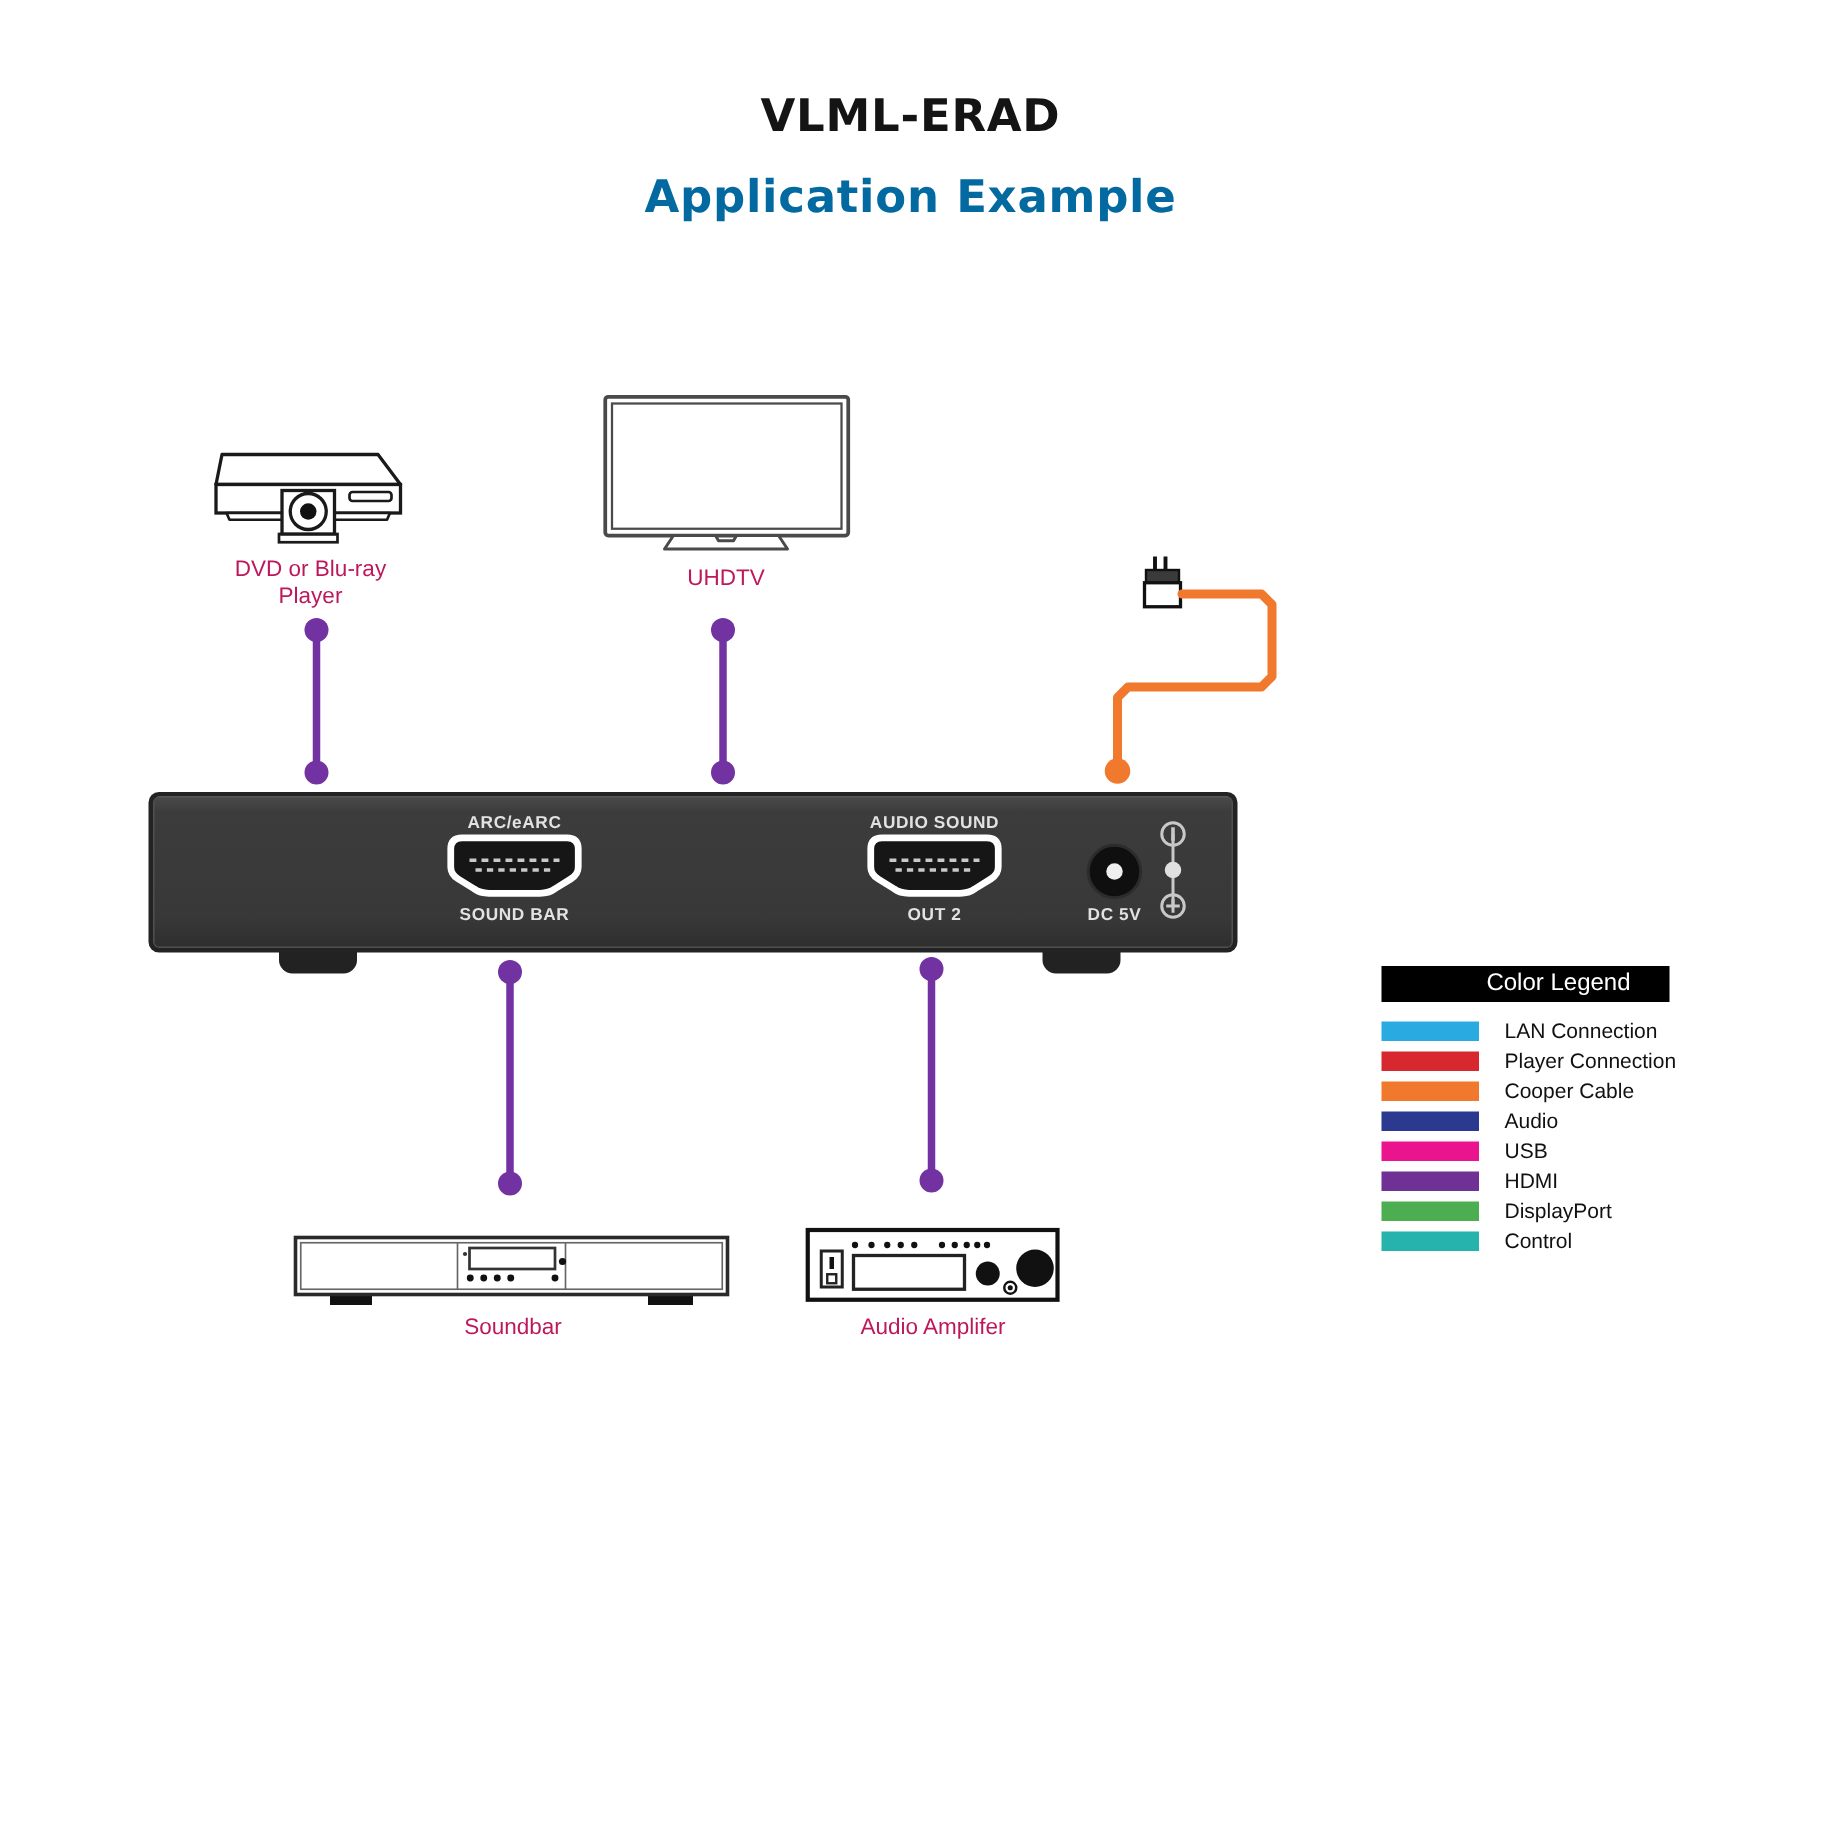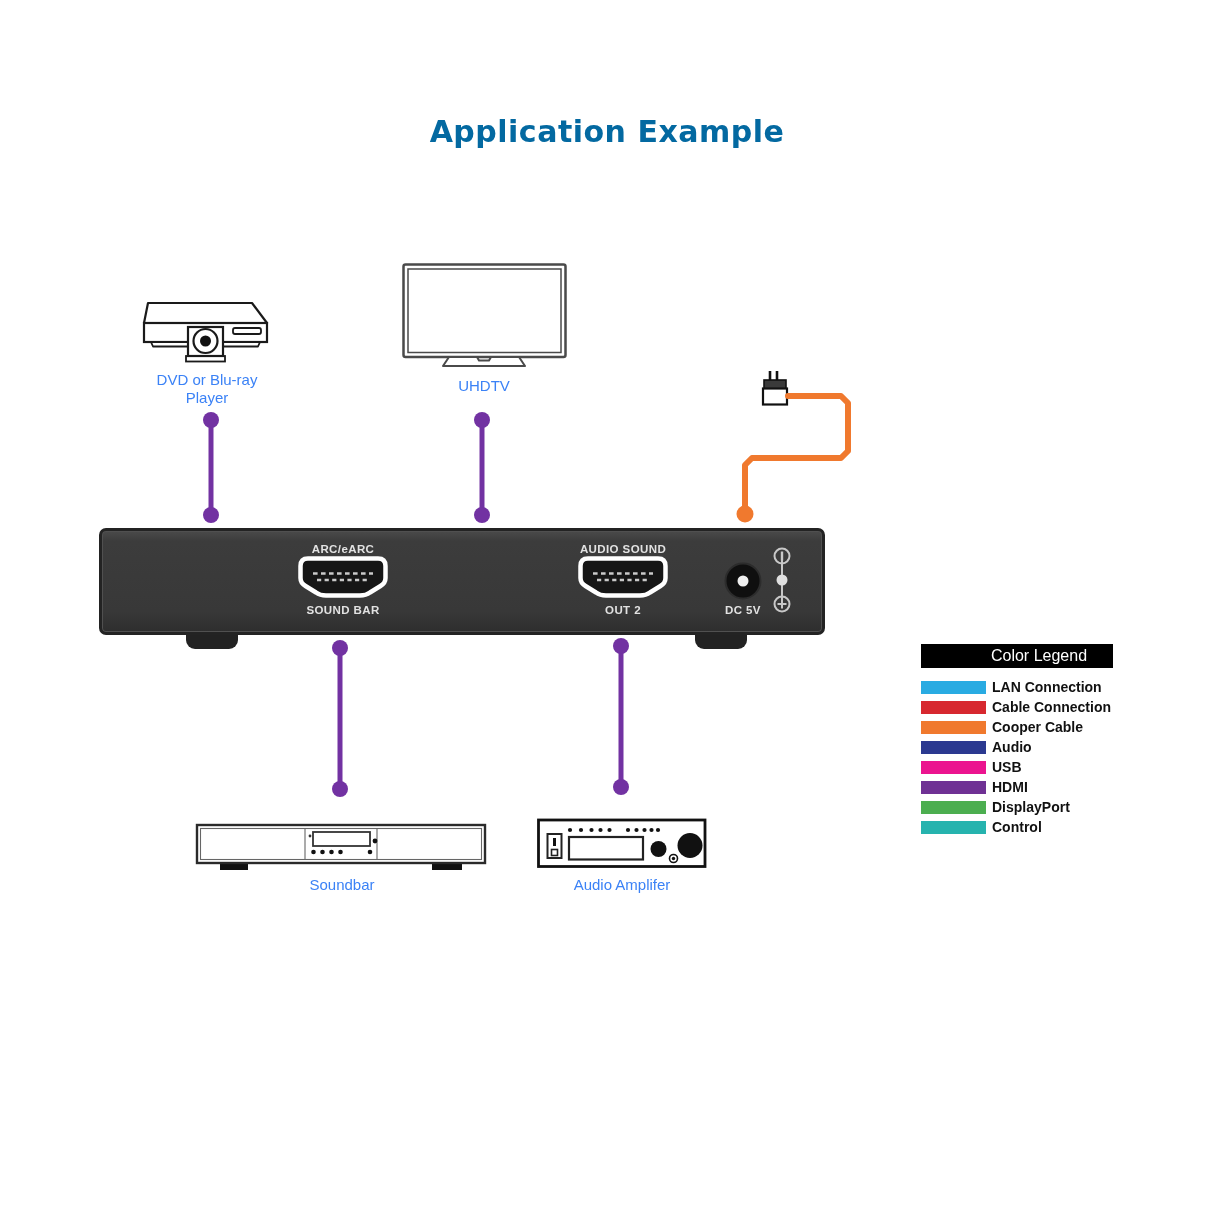--- a/index.html
+++ b/index.html
@@ -7,21 +7,21 @@
           font-family:"Liberation Sans",sans-serif;color:#1a1a1a;}
   .abs{position:absolute;}
 
   
   .title{position:absolute;top:60px;left:0;width:100%;text-align:center;
          font-family:"DejaVu Sans",sans-serif;font-weight:bold;font-size:30px;color:#141414;letter-spacing:.5px;}
   .subtitle{position:absolute;top:114px;left:0;width:100%;text-align:center;
          font-family:"DejaVu Sans",sans-serif;font-weight:bold;font-size:30px;color:#0369a1;letter-spacing:.5px;}
 
   
-  .caption{position:absolute;text-align:center;font-size:15px;line-height:18px;color:#3b82f6;}
+  .caption{position:absolute;text-align:center;font-size:15px;line-height:18px;color:#be185d;}
 
   
   #switch-body{position:absolute;left:99px;top:528px;width:726px;height:107px;
        background:linear-gradient(180deg,#4a4a4a 0%,#3c3c3c 10%,#383838 80%,#2e2e2e 100%);
        border:3px solid #232323;border-radius:7px;box-sizing:border-box;
        box-shadow:inset 0 0 0 1px #505050;}
   .foot{position:absolute;top:630px;height:19px;background:#222;border-radius:0 0 9px 9px;z-index:0;}
   #foot-left{left:186px;width:52px;}
   #foot-right{left:695px;width:52px;}
   #switch-body{z-index:1;}
@@ -38,37 +38,38 @@
 
   
   #cables{position:absolute;left:0;top:0;width:1214px;height:1214px;pointer-events:none;z-index:3;}
 
   
   #legend{position:absolute;left:921px;top:644px;width:192px;}
   #legend-header{height:24px;background:#000;color:#fff;font-size:16px;line-height:24px;text-align:center;padding-left:44px;}
   #legend-rows{padding-top:13px;}
   .legend-row{display:flex;align-items:center;height:13px;margin-bottom:7px;}
   .legend-swatch{width:65px;height:13px;flex:0 0 65px;}
-  .legend-label{margin-left:6px;font-size:14px;line-height:13px;color:#111;white-space:nowrap;font-weight:bold;}
+  .legend-label{margin-left:17px;font-size:14px;line-height:13px;color:#111;white-space:nowrap;}
 </style>
 </head>
 <body>
 
 <div id="canvas">
 
   <svg width="0" height="0" style="position:absolute" aria-hidden="true">
     <defs>
       <g id="hdmiport">
         <path d="M11,3.5 H81 Q88.5,3.5 88.5,11 V23 Q88.5,28 83.5,31 L73,37.5 Q69,40.5 63,40.5 H29 Q23,40.5 19,37.5 L8.5,31 Q3.5,28 3.5,23 V11 Q3.5,3.5 11,3.5 Z" fill="#161616" stroke="#ffffff" stroke-width="4.5" stroke-linejoin="round"></path>
         <line x1="16" y1="18.5" x2="76" y2="18.5" stroke="#c9c9c9" stroke-width="2.4" stroke-dasharray="4.6 3.4"></line>
         <line x1="20" y1="25" x2="72" y2="25" stroke="#c9c9c9" stroke-width="2.4" stroke-dasharray="4.2 3.4"></line>
       </g>
     </defs>
   </svg>
 
+  <div class="title">VLML-ERAD</div>
   <div class="subtitle">Application Example</div>
 
   <svg class="abs" style="left:141px;top:292px;" width="132" height="78" viewBox="0 0 132 78">
     <polygon points="7,11 111,11 126,31 3,31" fill="#fff" stroke="#1a1a1a" stroke-width="2.2" stroke-linejoin="round"></polygon>
     <rect x="3" y="31" width="123" height="19" fill="#fff" stroke="#1a1a1a" stroke-width="2.2"></rect>
     <polygon points="10,50 119,50 117,54.5 12,54.5" fill="#fff" stroke="#1a1a1a" stroke-width="1.8" stroke-linejoin="round"></polygon>
     <rect x="45" y="64" width="39" height="5.5" fill="#fff" stroke="#1a1a1a" stroke-width="1.8"></rect>
     <rect x="47" y="35" width="35" height="29" fill="#fff" stroke="#1a1a1a" stroke-width="2.2"></rect>
     <circle cx="64.5" cy="49" r="12" fill="#fff" stroke="#1a1a1a" stroke-width="2.2"></circle>
     <circle cx="64.5" cy="49" r="5.5" fill="#111"></circle>
@@ -204,21 +205,21 @@
 
   <div id="legend">
     <div id="legend-header">Color Legend</div>
     <div id="legend-rows">
       <div class="legend-row">
         <div class="legend-swatch" style="background-color: rgb(41, 171, 226);"></div>
         <div class="legend-label">LAN Connection</div>
       </div>
       <div class="legend-row">
         <div class="legend-swatch" style="background-color: rgb(215, 40, 47);"></div>
-        <div class="legend-label">Cable Connection</div>
+        <div class="legend-label">Player Connection</div>
       </div>
       <div class="legend-row">
         <div class="legend-swatch" style="background-color: rgb(240, 121, 46);"></div>
         <div class="legend-label">Cooper Cable</div>
       </div>
       <div class="legend-row">
         <div class="legend-swatch" style="background-color: rgb(43, 57, 144);"></div>
         <div class="legend-label">Audio</div>
       </div>
       <div class="legend-row">

